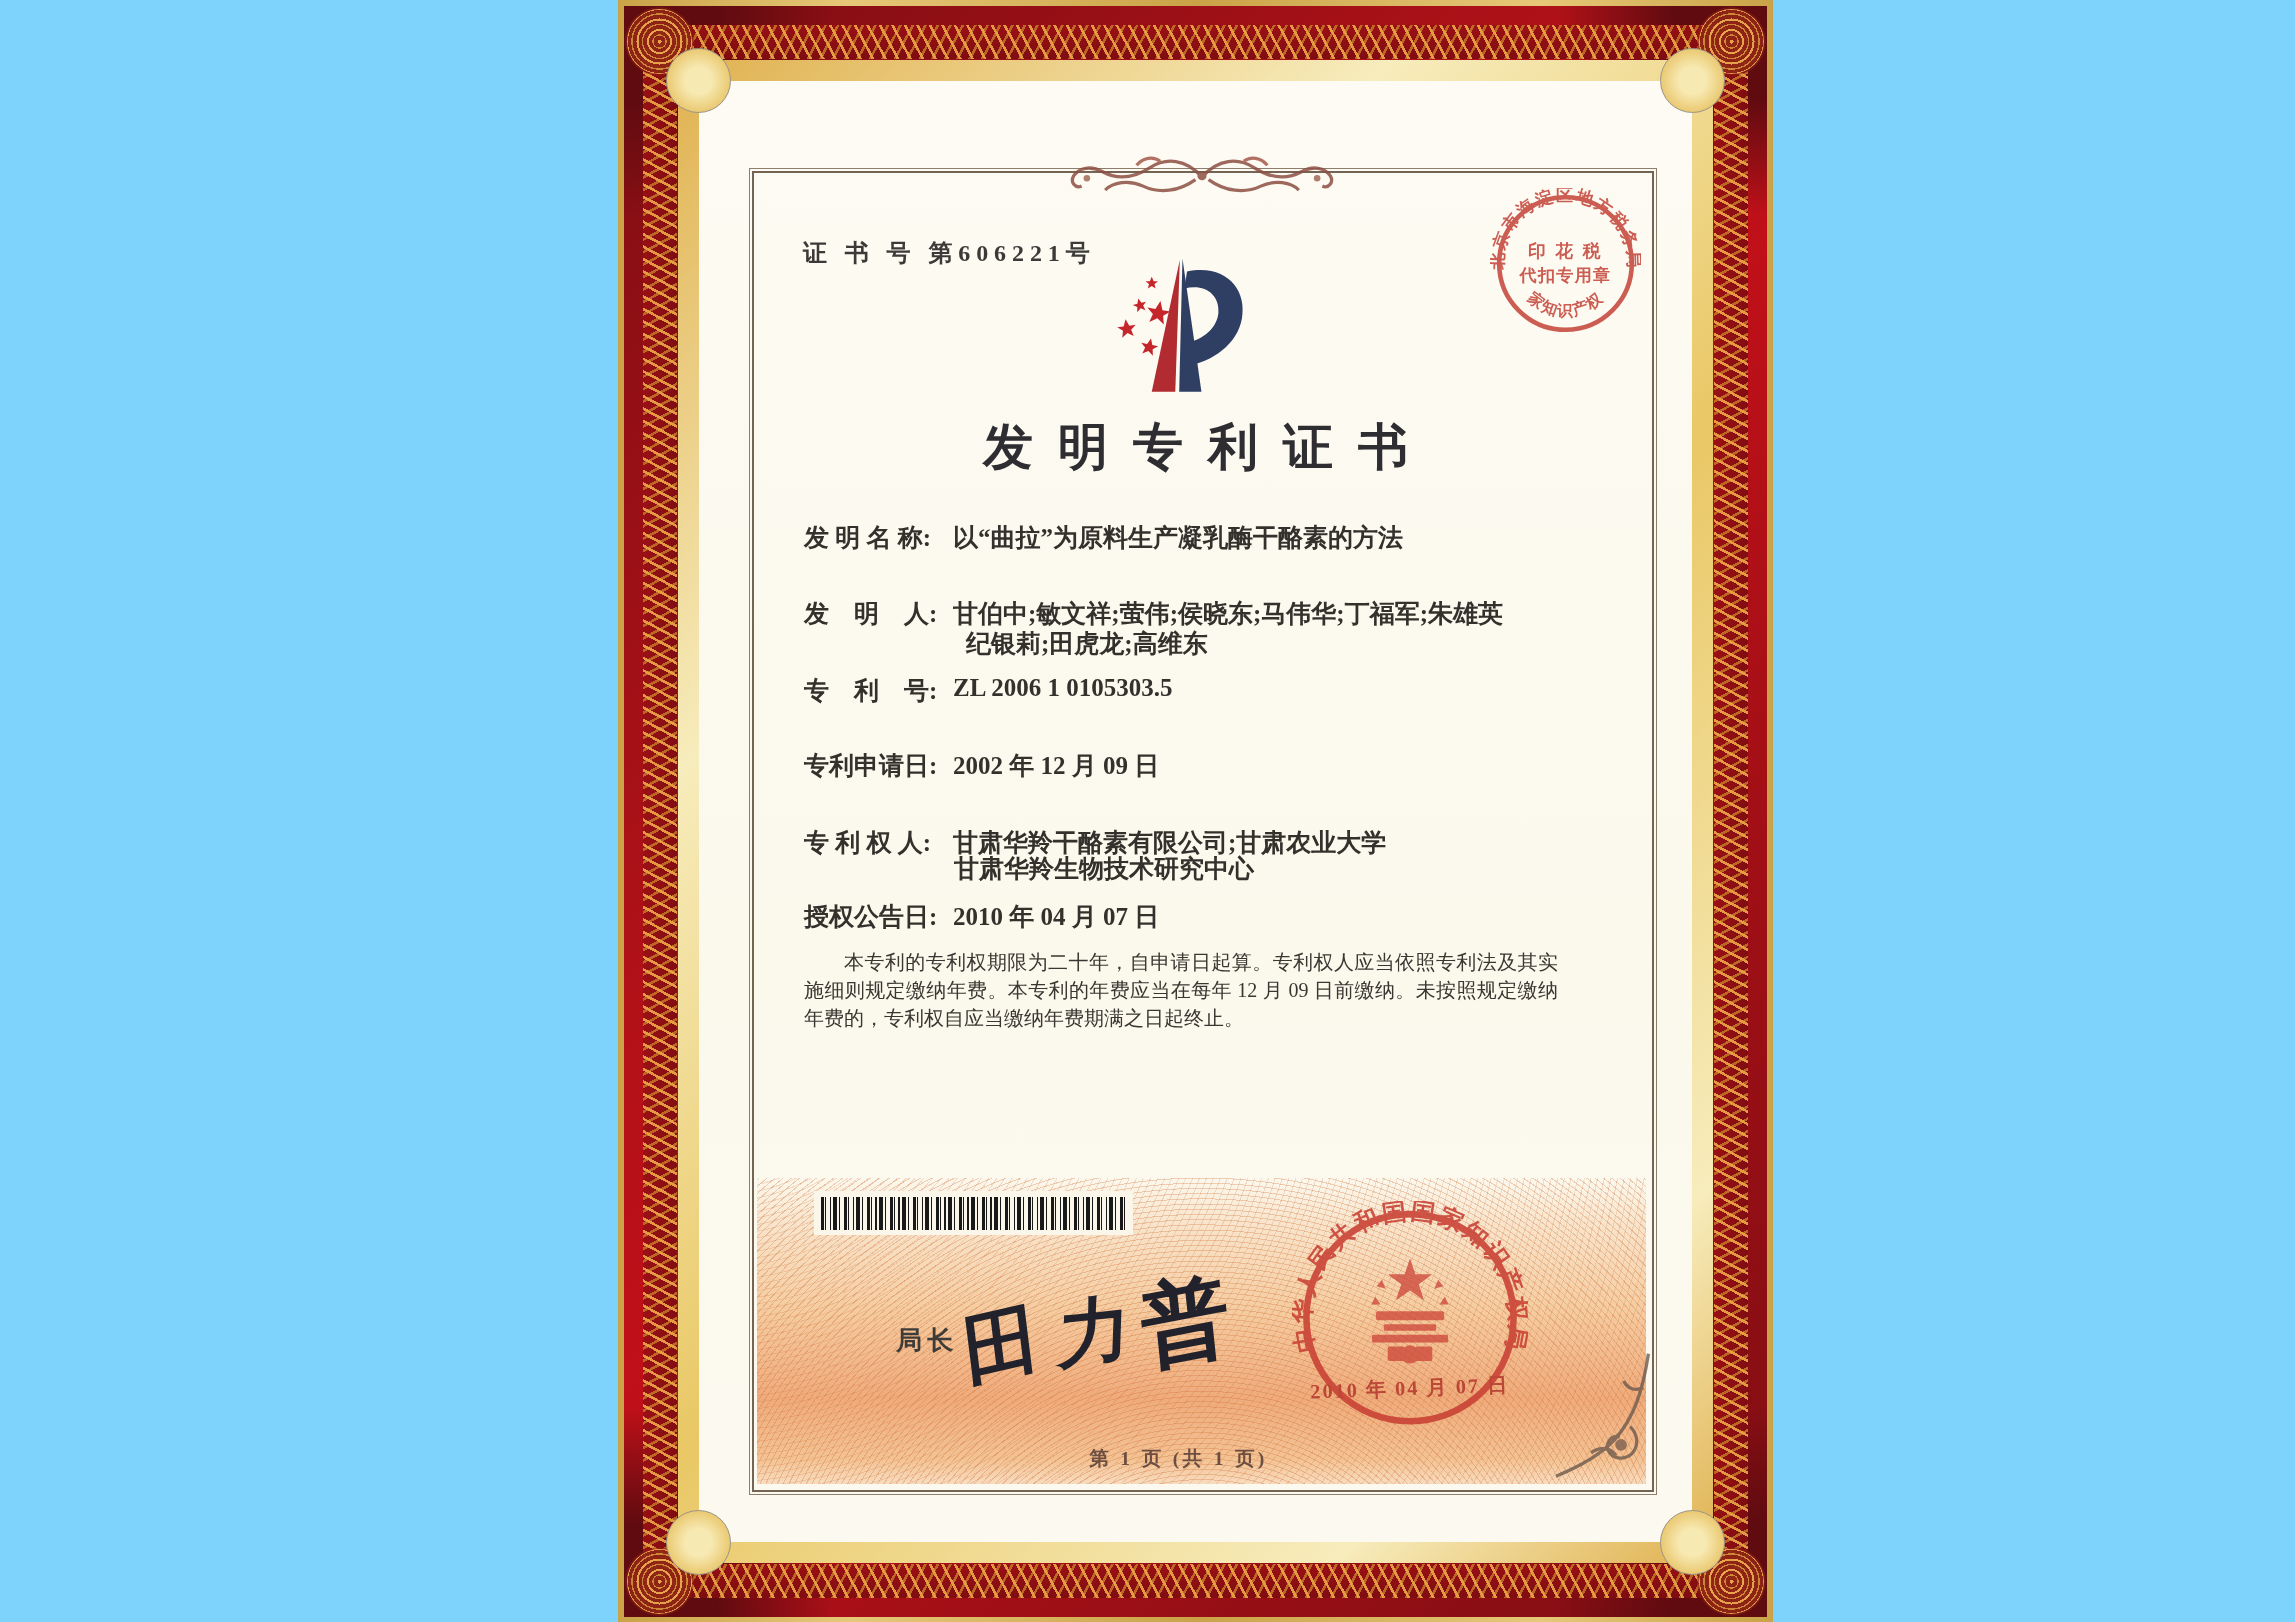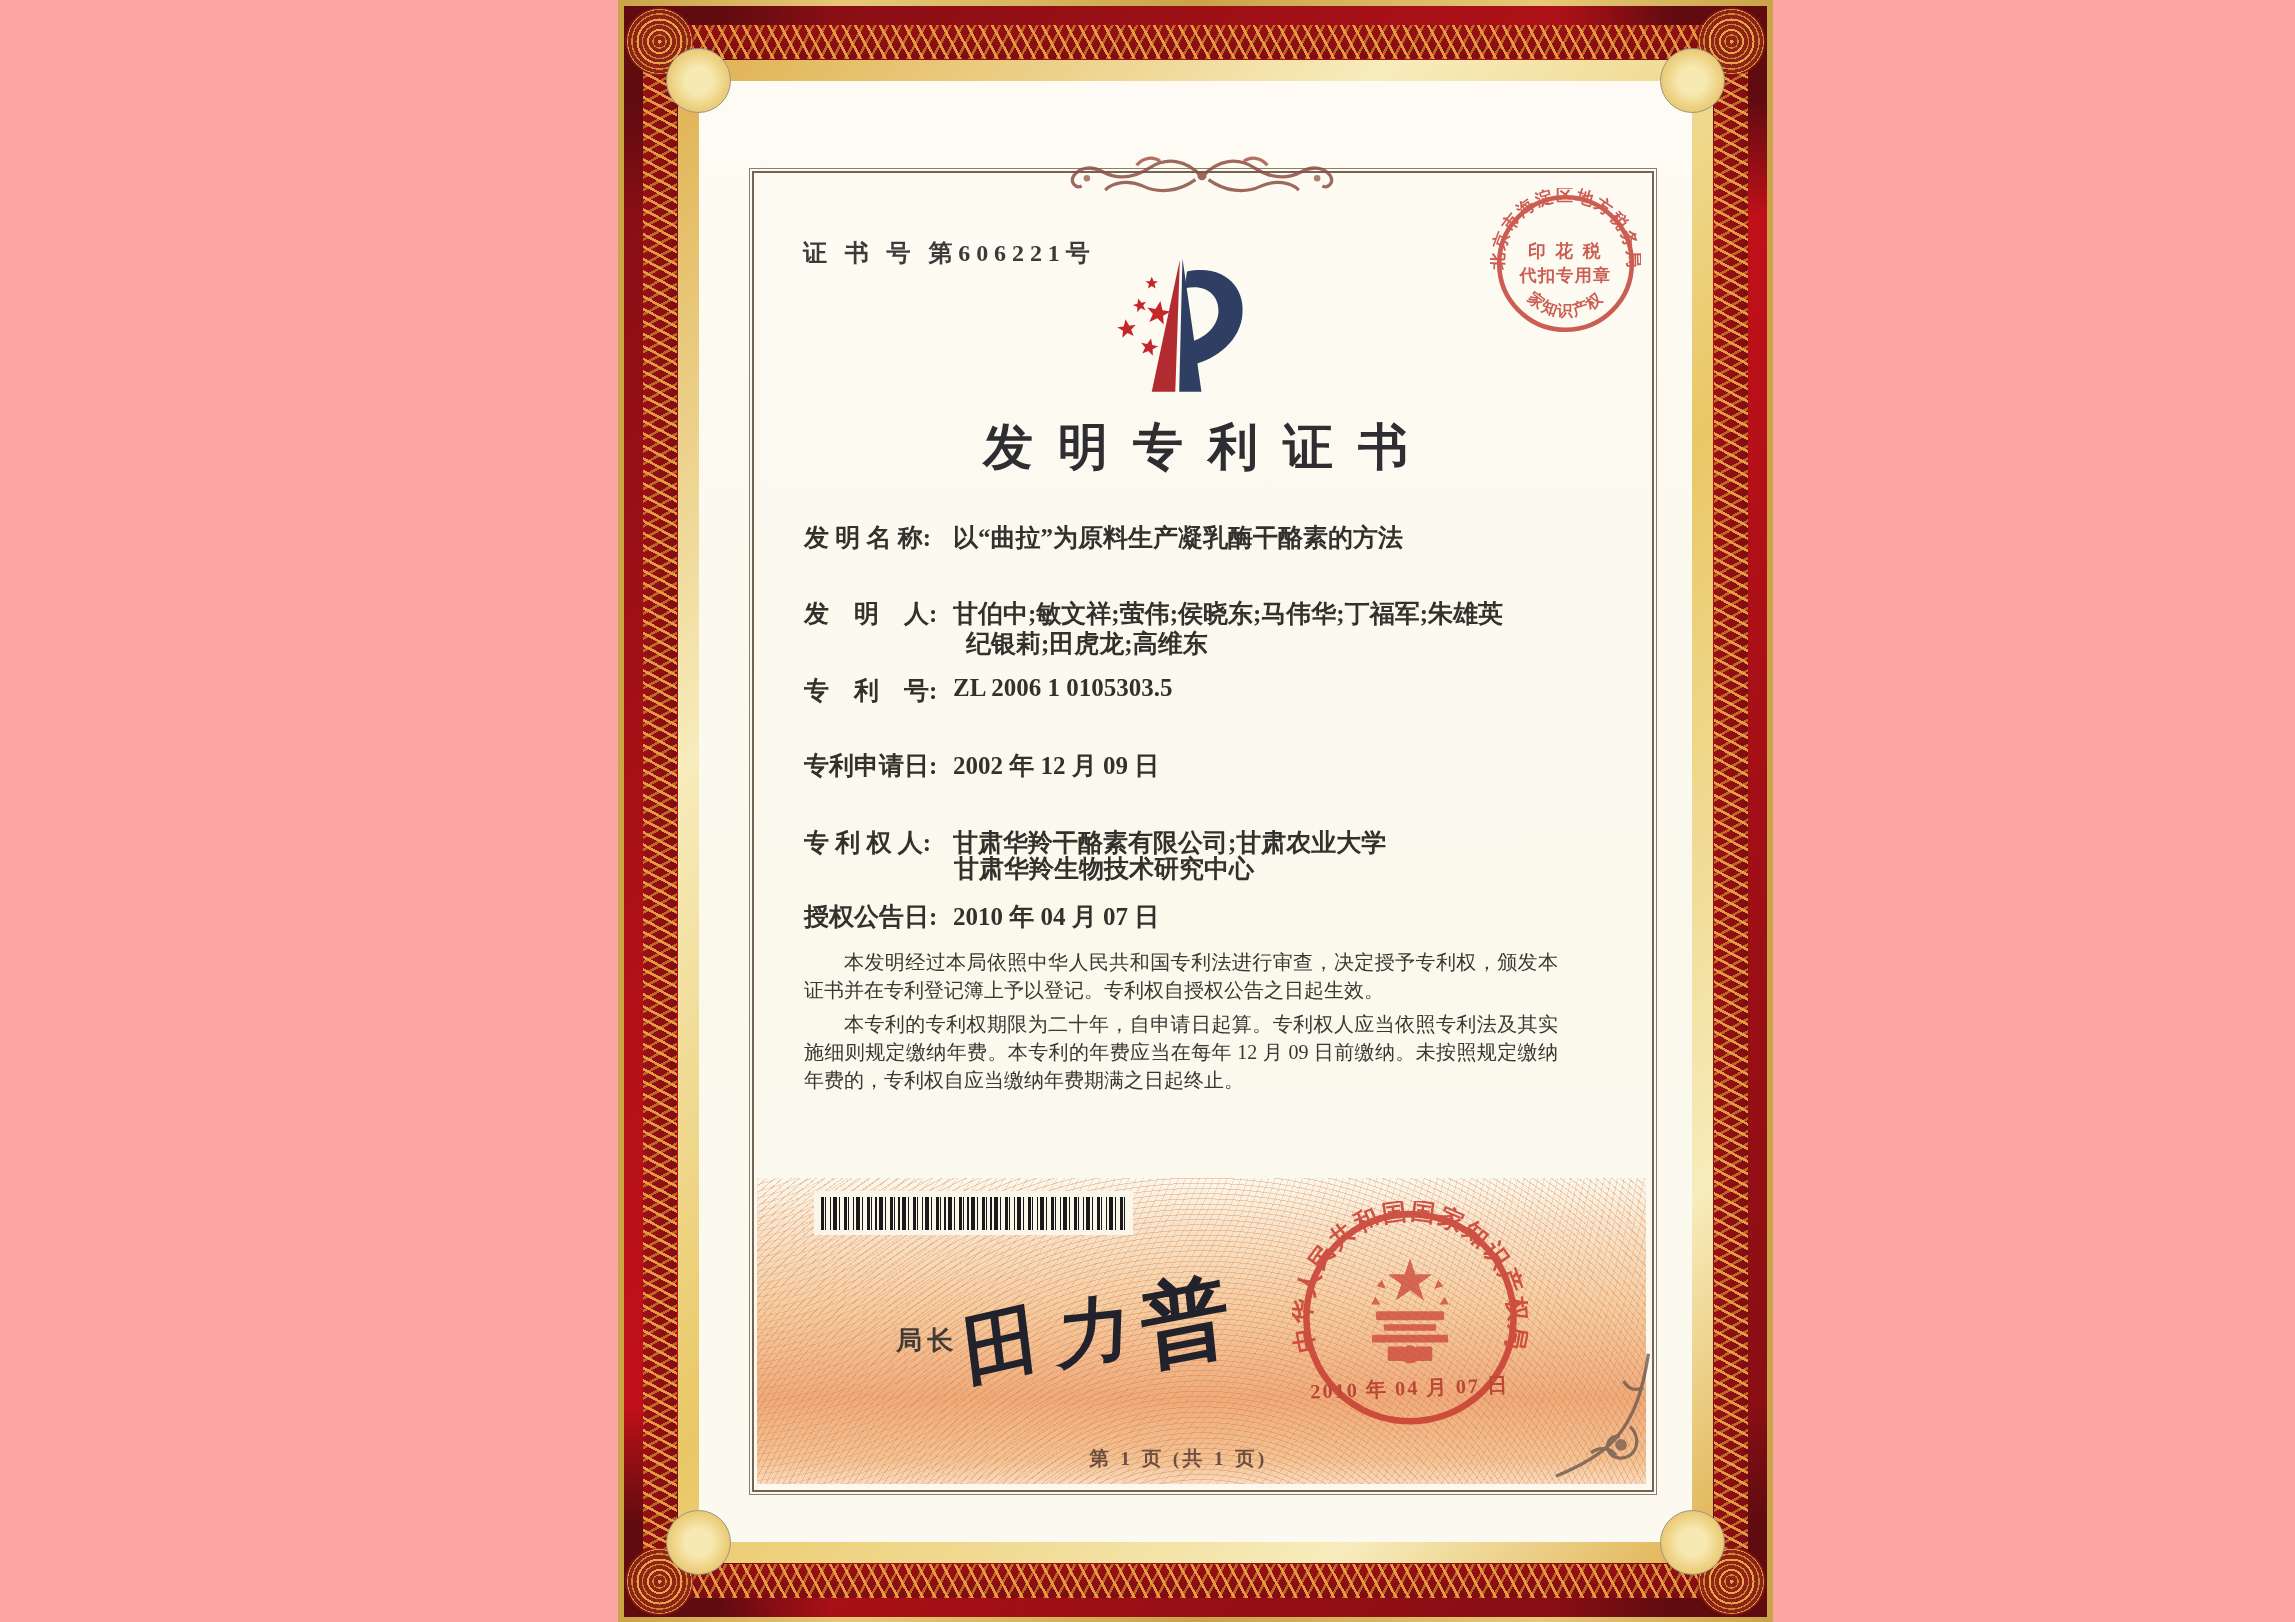--- a/index.html
+++ b/index.html
@@ -1,16 +1,16 @@
 <!DOCTYPE html>
 <html style="font-size:10.5px"><head>
 <meta charset="utf-8">
 <style>
   html,body{margin:0;padding:0;background:#ffffff;}
-  .page{position:relative;width:2295px;height:1623px;background:#fca5a5;overflow:hidden;
+  .page{position:relative;width:2295px;height:1623px;background:#7dd3fc;overflow:hidden;
         font-family:"Liberation Serif","DejaVu Serif",serif;}
   .cert{position:absolute;left:618px;top:0;width:1155px;height:1623px;}
   .gold-edge{position:absolute;inset:0;background:linear-gradient(90deg,#caa348,#e6c878 20%,#caa348 50%,#e6c878 80%,#caa348);}
   .red-border{position:absolute;inset:5.9px;background:
       radial-gradient(circle at 0% 0%, #5f0b10 0 92px, rgba(95,11,16,0) 209px),
       radial-gradient(circle at 100% 0%, #5f0b10 0 92px, rgba(95,11,16,0) 209px),
       radial-gradient(circle at 0% 100%, #5f0b10 0 92px, rgba(95,11,16,0) 209px),
       radial-gradient(circle at 100% 100%, #5f0b10 0 92px, rgba(95,11,16,0) 209px),
       linear-gradient(135deg,#7e0e13,#b01118 35%,#c01019 50%,#a30f16 70%,#7e0e13)}
   .braid{position:absolute;opacity:.95;}
@@ -166,21 +166,20 @@
         <span class="val">甘肃华羚干酪素有限公司;甘肃农业大学</span>
       </div>
       <div class="cont" style="top:852px;">甘肃华羚生物技术研究中心</div>
 
       <div class="row" style="top:900px;">
         <span class="lbl">授权公告日:</span>
         <span class="val">2010 年 04 月 07 日</span>
       </div>
 
       <div class="paras">
-        <p>本发明经过本局依照中华人民共和国专利法进行审查，决定授予专利权，颁发本证书并在专利登记簿上予以登记。专利权自授权公告之日起生效。</p>
         <p>本专利的专利权期限为二十年，自申请日起算。专利权人应当依照专利法及其实施细则规定缴纳年费。本专利的年费应当在每年 12 月 09 日前缴纳。未按照规定缴纳年费的，专利权自应当缴纳年费期满之日起终止。</p>
       </div>
 
       <div class="barcode">
         <div class="bars"></div>
       </div>
 
       <div class="sig-label">局长</div>
       <span class="sig c1">田</span>
       <span class="sig c2">力</span>

